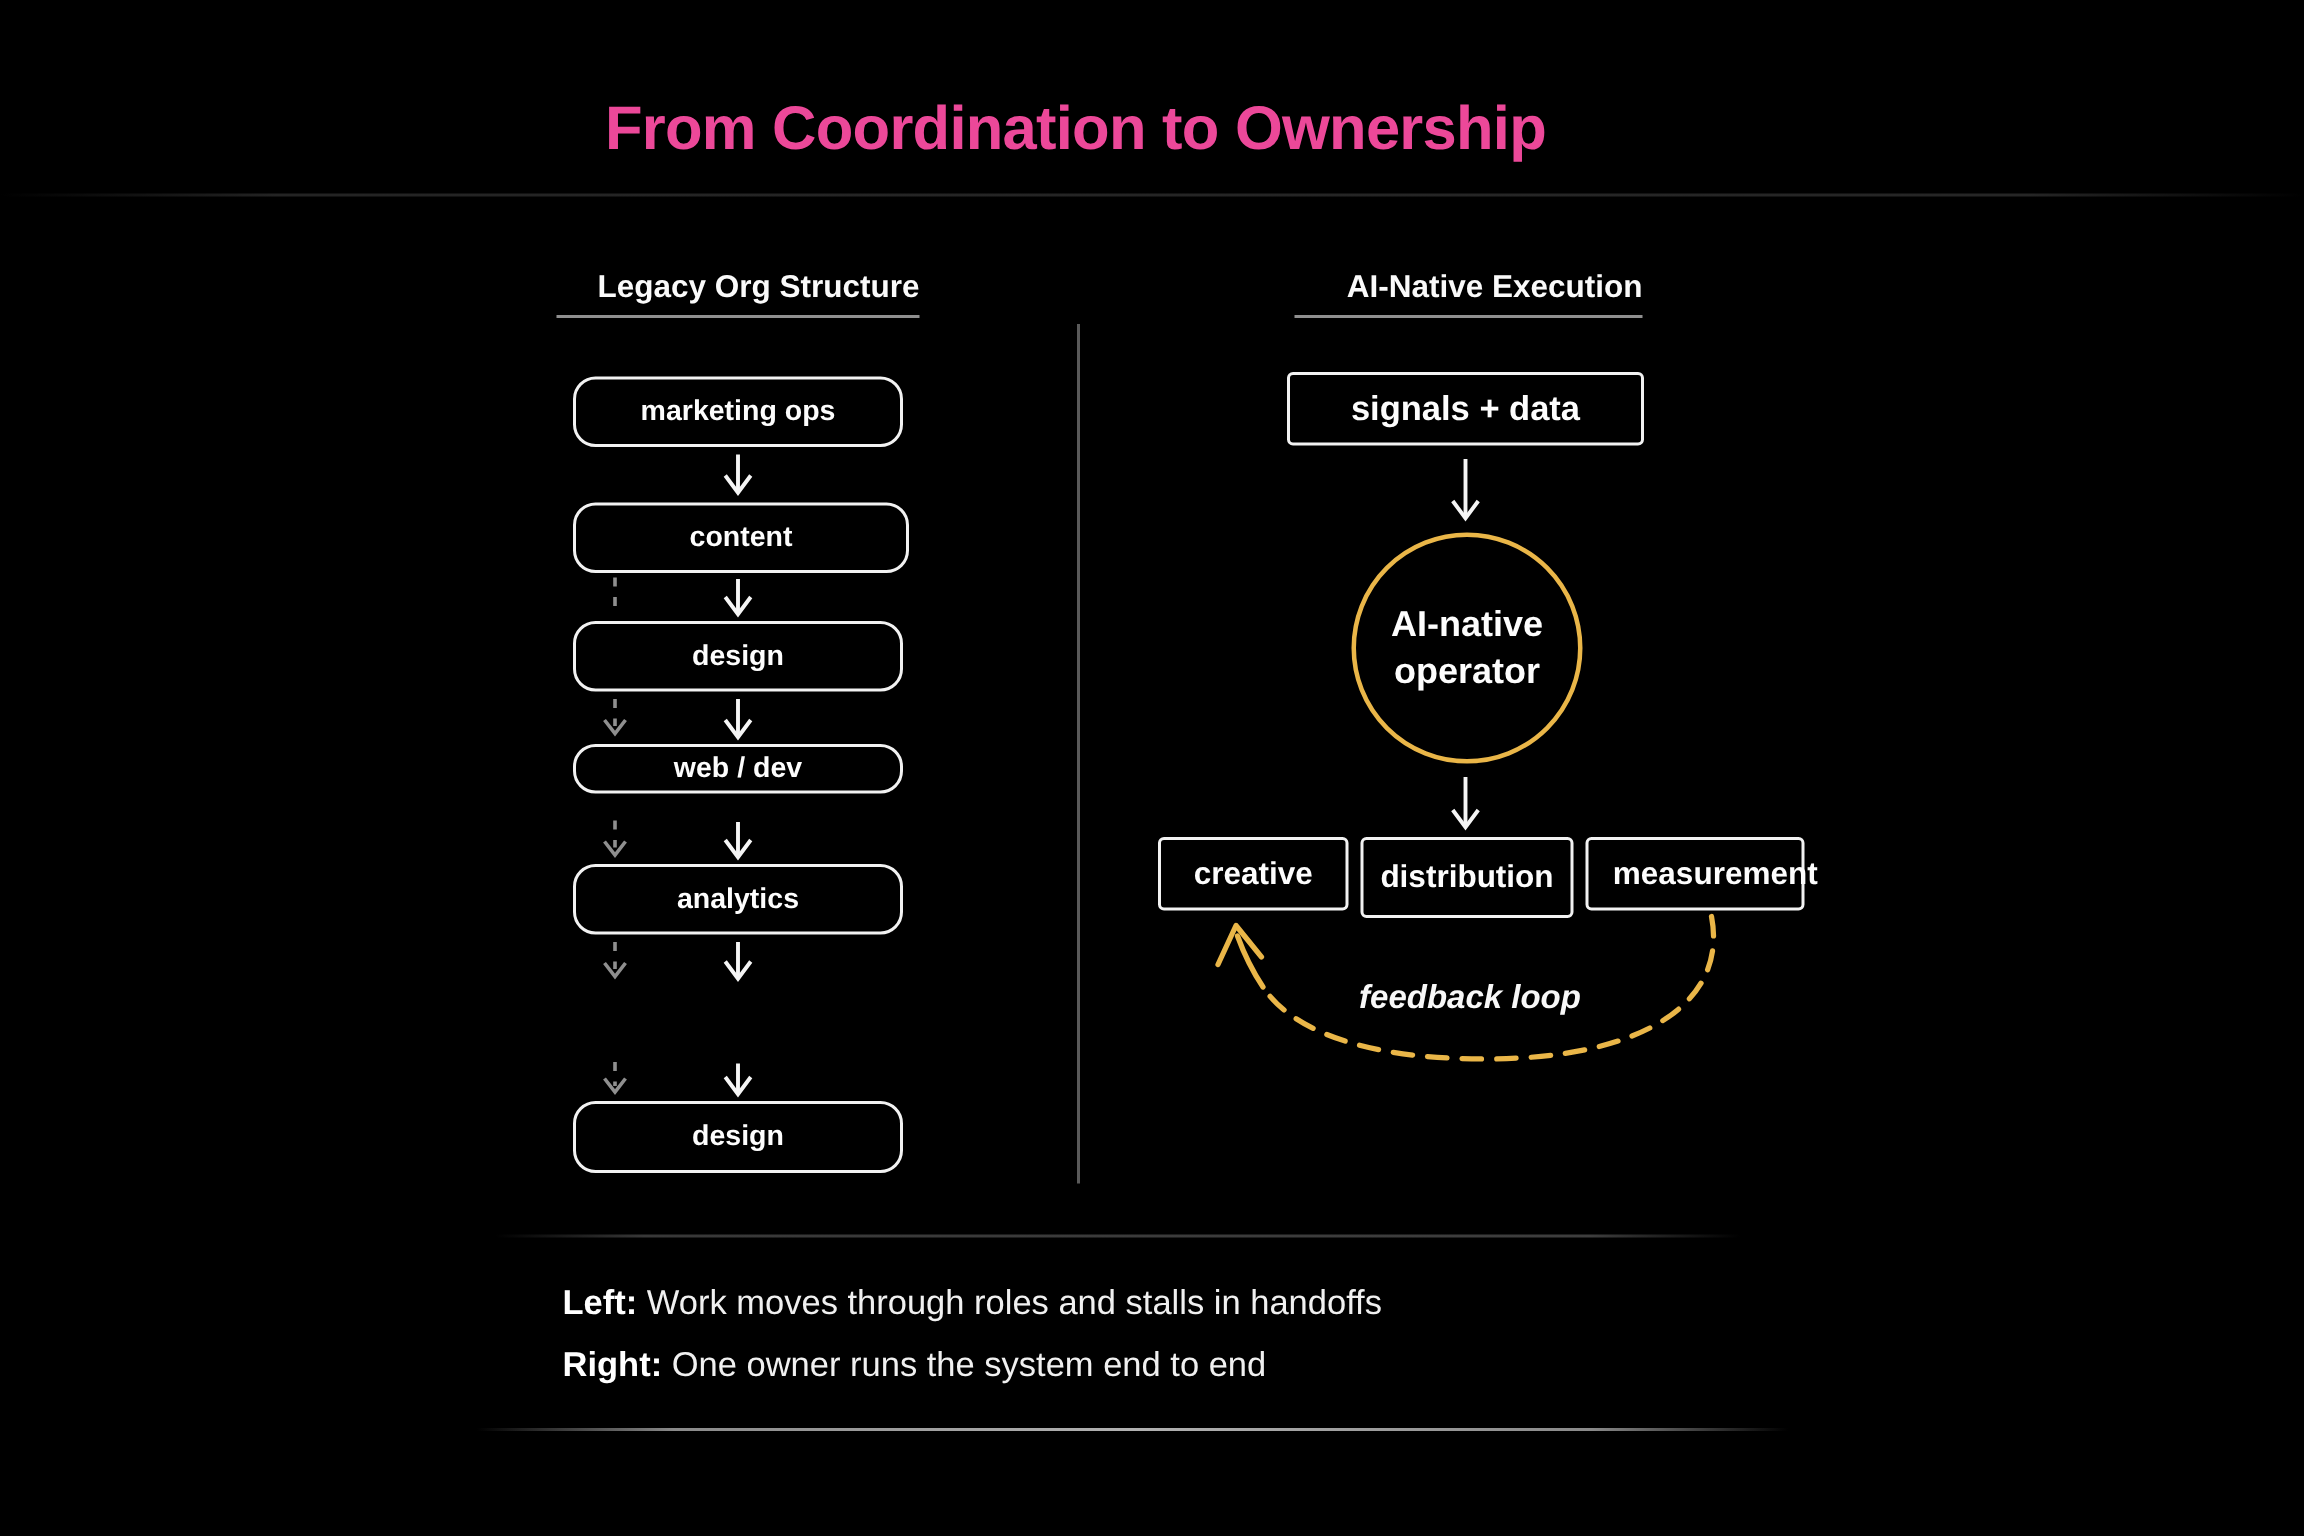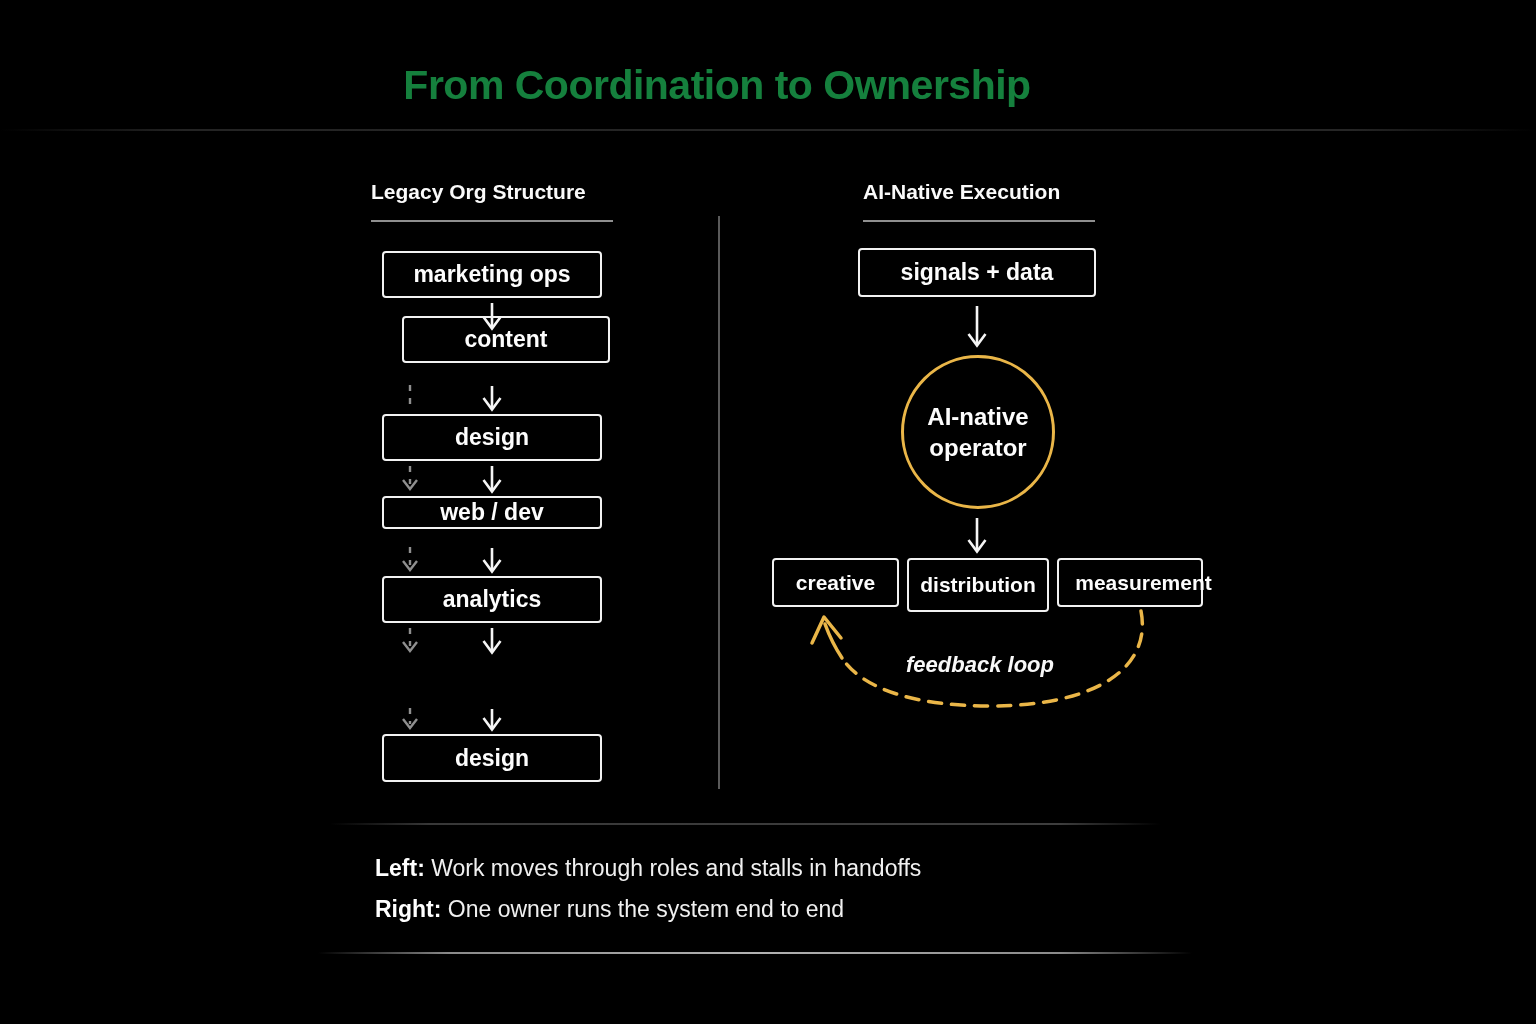--- a/index.html
+++ b/index.html
@@ -15,42 +15,42 @@
     position:relative;width:1536px;height:1024px;overflow:hidden;
     background:var(--background);
     font-family:"Liberation Sans","DejaVu Sans",sans-serif;
     color:var(--text-white);
   }
   .overlay{position:absolute;left:0;top:0;width:1536px;height:1024px;pointer-events:none;}
 
   .title{
     position:absolute;top:62px;left:717px;transform:translateX(-50%);
     font-size:41px;font-weight:700;letter-spacing:-0.5px;white-space:nowrap;
-    color:#15803d;
+    color:#ec4899;
   }
   .title-divider{
     position:absolute;top:129px;left:0;width:1536px;height:2px;
     background:linear-gradient(90deg,rgba(40,40,40,0),#242424 12%,#262626 88%,rgba(40,40,40,0));
   }
 
   .col-header{
-    position:absolute;top:180px;text-align:left;
+    position:absolute;top:180px;text-align:right;
     font-size:21px;font-weight:700;white-space:nowrap;
-    padding-bottom:16px;border-bottom:2px solid #8f8f8f;color:#fafafa;
+    padding-bottom:6px;border-bottom:2px solid #8f8f8f;color:#fafafa;
   }
   .col-header.left{left:371px;width:242px;}
   .col-header.right{left:863px;width:232px;}
 
   .node{
     position:absolute;display:flex;align-items:center;justify-content:center;
     border:2px solid var(--box-border);border-radius:4px;
     font-weight:700;color:#fdfdfd;background:rgba(0,0,0,0);
     box-sizing:border-box;white-space:nowrap;
   }
-  .node.lg{font-size:23px;}
+  .node.lg{font-size:19px;border-radius:15px;}
   .node.md{font-size:23px;}
   .node.sm{font-size:21px;}
 
   .operator-circle{
     position:absolute;left:901px;top:355px;width:154px;height:154px;
     border:3px solid var(--accent-gold);border-radius:50%;
     display:flex;align-items:center;justify-content:center;text-align:center;
     box-sizing:border-box;
   }
   .operator-circle .label{
@@ -155,21 +155,21 @@
     </g>
   </svg>
 
   <div class="title">From Coordination to Ownership</div>
   <div class="title-divider"></div>
 
   <div class="col-header left">Legacy Org Structure</div>
   <div class="col-header right">AI-Native Execution</div>
 
   <div class="node lg" style="left:382px;top:251px;width:220px;height:47px;">marketing ops</div>
-  <div class="node lg" style="left:382px;top:316px;width:208px;height:47px;margin-left:20px;">content</div>
+  <div class="node lg" style="left:382px;top:335px;width:224px;height:47px;">content</div>
   <div class="node lg" style="left:382px;top:414px;width:220px;height:47px;">design</div>
   <div class="node lg" style="left:382px;top:496px;width:220px;height:33px;">web / dev</div>
   <div class="node lg" style="left:382px;top:576px;width:220px;height:47px;">analytics</div>
   <div class="node lg" style="left:382px;top:734px;width:220px;height:48px;">design</div>
 
   <div class="node md" style="left:858px;top:248px;width:238px;height:49px;">signals + data</div>
 
   <div class="operator-circle">
     <div class="label">AI-native operator</div>
   </div>

